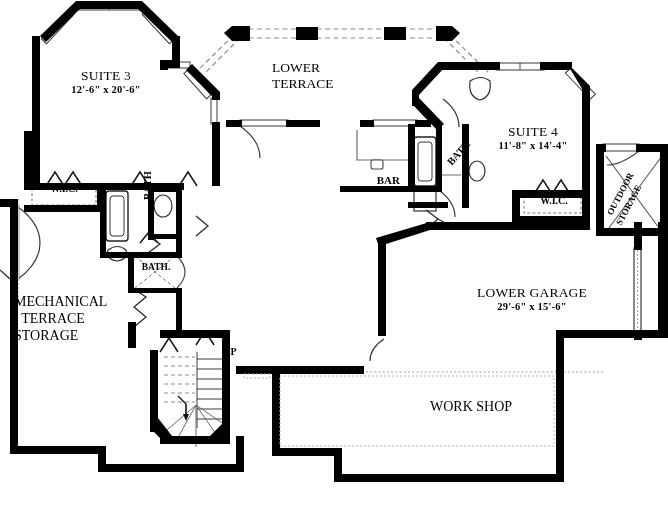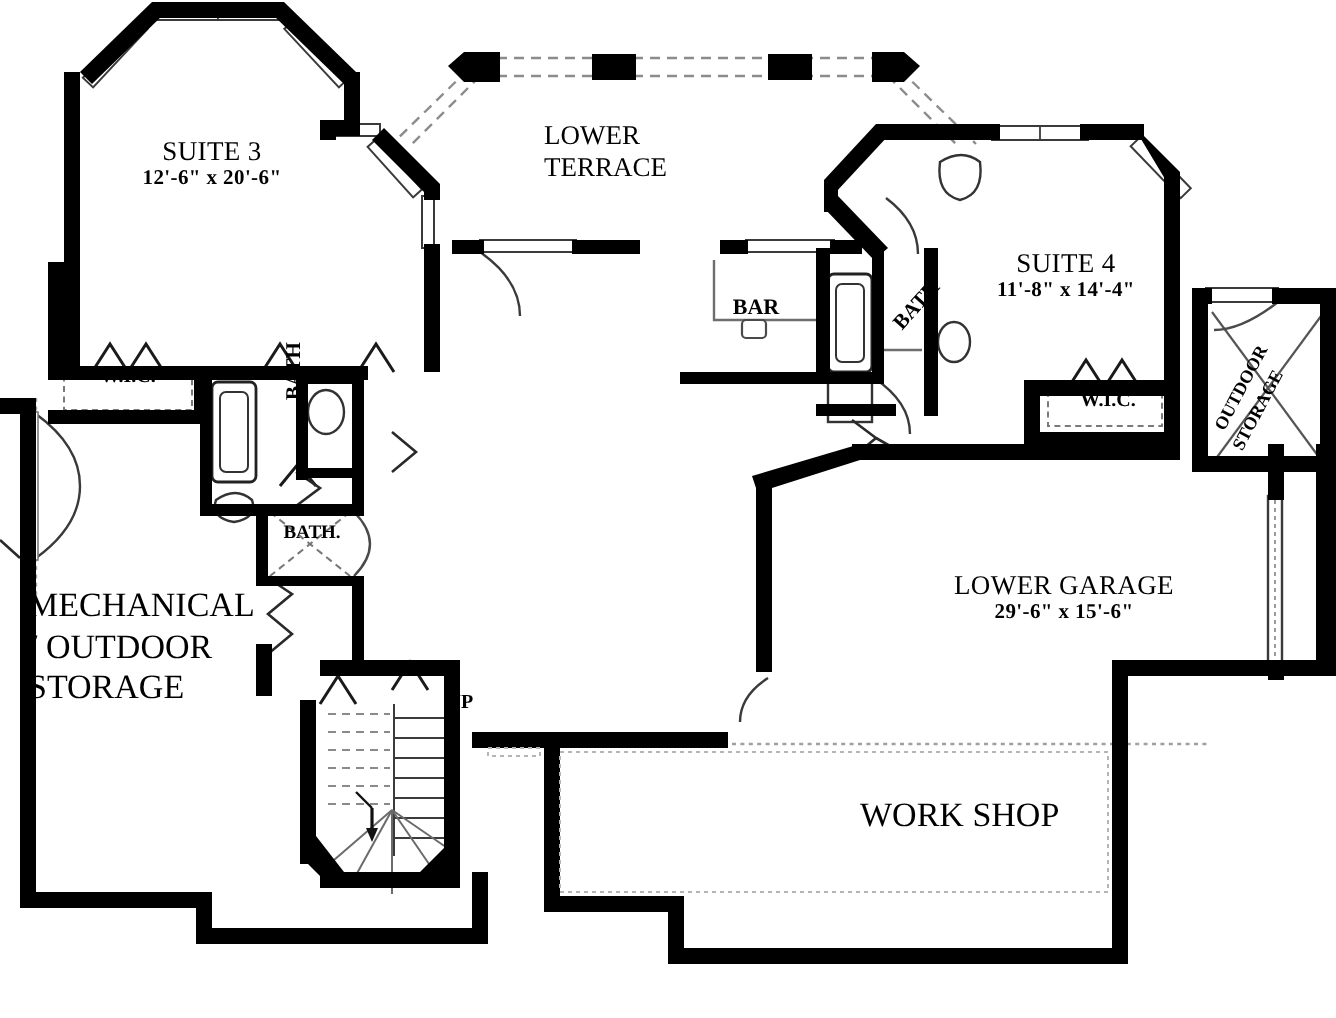--- a/index.html
+++ b/index.html
@@ -391,31 +391,31 @@
   <div class="room-label" style="left:442px; top:285px; width:180px;">
     <span class="room-name">LOWER GARAGE</span>
     <span class="room-dims">29'-6" x 15'-6"</span>
   </div>
 
   <div class="multiline-label" style="left:272px; top:60px; width:136px; font-size:13.5px;">
     <span>LOWER</span><br>
     <span>TERRACE</span>
   </div>
 
-  <div class="multiline-label" style="left:14px; top:293px; width:120px; font-size:17px;">
+  <div class="multiline-label" style="left:14px; top:293px; width:120px; font-size:14px;">
     <span>MECHANICAL</span><br>
-    <span>/ OUTDOOR</span><br>
+    <span>/ TERRACE</span><br>
     <span>STORAGE</span>
   </div>
 
-  <div class="multiline-label" style="left:430px; top:398px; width:160px; font-size:17px;">
+  <div class="multiline-label" style="left:430px; top:398px; width:160px; font-size:14px;">
     <span>WORK SHOP</span>
   </div>
 
-  <div class="small-label" style="left:356px; top:148px; width:44px; font-size:11px;">
+  <div class="small-label" style="left:356px; top:174px; width:44px; font-size:11px;text-align:right;">
     <span>BAR</span>
   </div>
 
   <div class="small-label" style="left:134px; top:262px; width:44px; font-size:9.5px;">
     <span>BATH.</span>
   </div>
 
   <div class="small-label" style="left:217px; top:346px; width:26px; font-size:10px;">
     <span>UP</span>
   </div>

